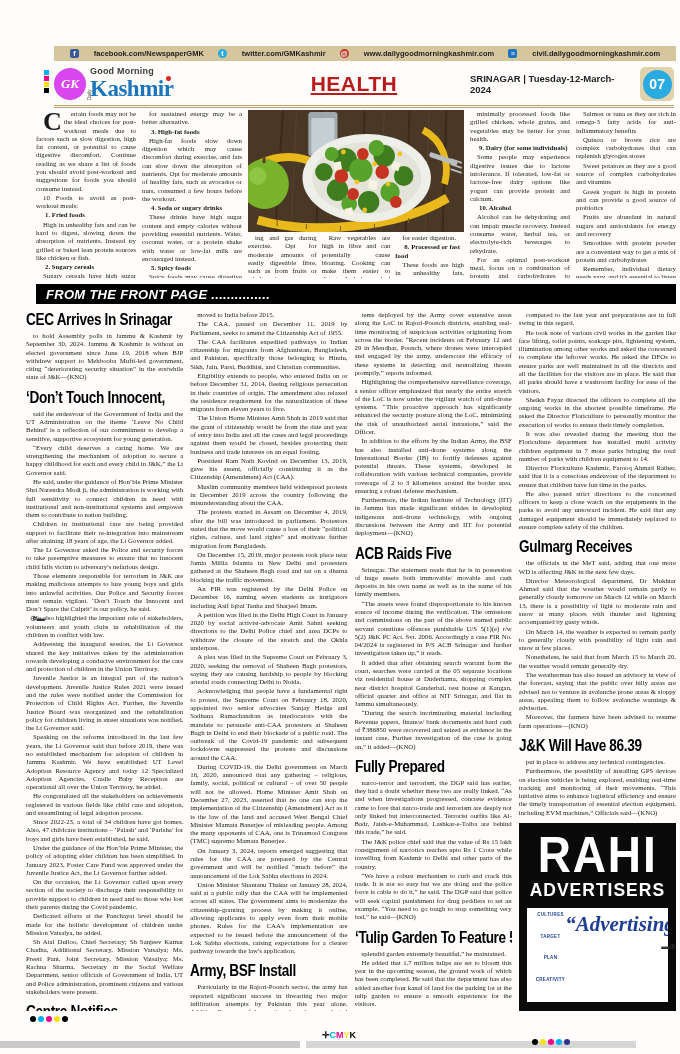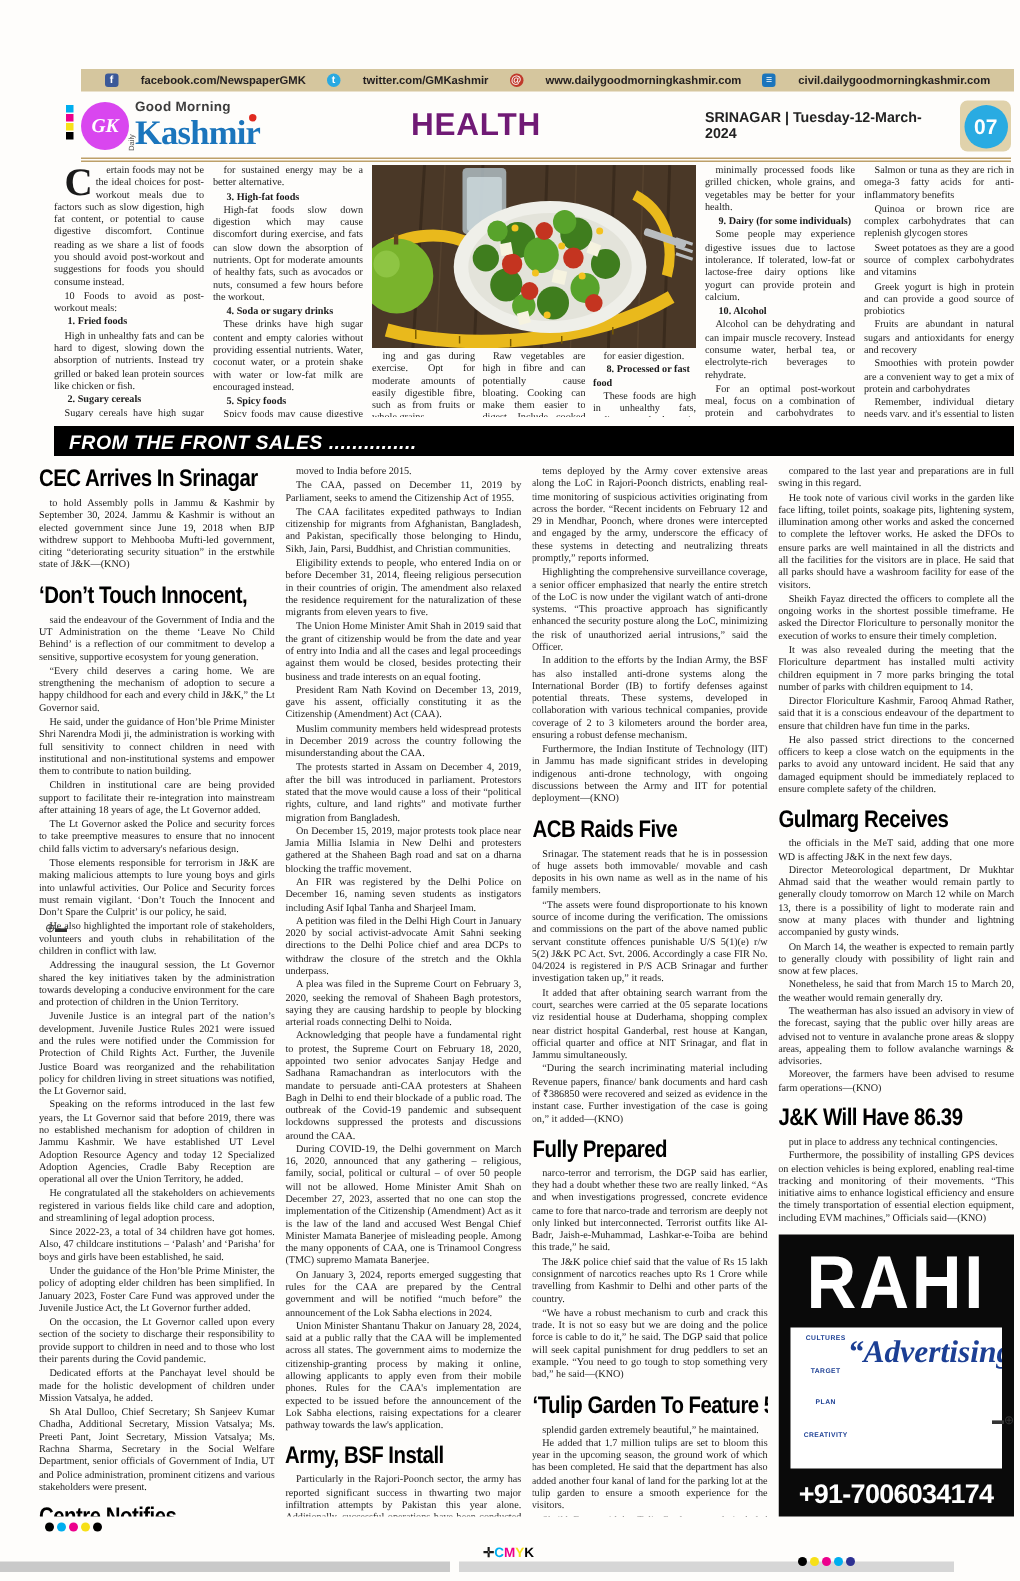--- a/index.html
+++ b/index.html
@@ -31,22 +31,22 @@
             border-bottom:3px double #bda069;padding-bottom:2px;}
   .logo-wrap{display:flex;align-items:center;gap:4px;width:220px;}
   .gk-circle{width:32px;height:32px;border-radius:50%;background:#d946ef;color:#fff;
              font:italic bold 13px "Liberation Serif",serif;display:flex;align-items:center;justify-content:center;}
   .brand{position:relative;line-height:1;}
   .brand-tag{font:600 9px "Liberation Sans",sans-serif;color:#3d3d3d;letter-spacing:.2px;}
   .brand-title{font:bold 23px "Liberation Serif",serif;color:#1b75bc;letter-spacing:-.5px;}
   .brand-daily{position:absolute;left:-7px;bottom:4px;font:5px "Liberation Sans",sans-serif;
                color:#555;transform:rotate(-90deg);}
   .red-dot{position:absolute;left:76px;top:10px;width:5px;height:5px;border-radius:50%;background:#e02a20;}
-  .section-title{flex:1;font:900 21px "Liberation Sans",sans-serif;
-                 letter-spacing:.5px;color:#701a75;}
+  .section-title{flex:1;text-align:center;font:900 21px "Liberation Sans",sans-serif;
+                 letter-spacing:.5px;color:#b91c1c;text-decoration:underline;}
   .mast-right{display:flex;align-items:center;gap:6px;width:240px;justify-content:flex-end;}
   .dateline{font:bold 9.5px "Liberation Sans",sans-serif;color:#222;margin-left:36px;}
   .page-badge{width:34px;height:34px;background:#e0d2ab;border-radius:5px;display:flex;
               align-items:center;justify-content:center;}
   .page-num{width:29px;height:29px;border-radius:50%;background:#29abe2;color:#fff;
             font:bold 14px "Liberation Sans",sans-serif;display:flex;align-items:center;justify-content:center;}
   
   .lead-headline-wrap{margin:6px 0 5px 36px;height:28px;overflow:visible;}
   .lead-headline{font:900 24px "Liberation Sans",sans-serif;letter-spacing:-1px;white-space:nowrap;
                  transform:scaleX(.88);transform-origin:left center;color:#000;}
@@ -267,21 +267,21 @@
         <p>Quinoa or brown rice are complex carbohydrates that can replenish glycogen stores</p>
         <p>Sweet potatoes as they are a good source of complex carbohydrates and vitamins</p>
         <p>Greek yogurt is high in protein and can provide a good source of probiotics</p>
         <p>Fruits are abundant in natural sugars and antioxidants for energy and recovery</p>
         <p>Smoothies with protein powder are a convenient way to get a mix of protein and carbohydrates</p>
         <p>Remember, individual dietary needs vary, and it's essential to listen to your body. Consult with a nutritionist or healthcare professional for personalised advice based on your specific goals and dietary requirements.</p>
       </div>
   </div>
 
   <div class="banner">
-    <span>FROM THE FRONT SALES ...............</span>
+    <span>FROM THE FRONT PAGE ...............</span>
   </div>
 
   <div class="bottom-cols">
 
     <div class="bcol">
       <h2 class="art-head first-head">CEC Arrives In Srinagar</h2>
       <div>
           <p>to hold Assembly polls in Jammu &amp; Kashmir by September 30, 2024. Jammu &amp; Kashmir is without an elected government since June 19, 2018 when BJP withdrew support to Mehbooba Mufti-led government, citing “deteriorating security situation” in the erstwhile state of J&amp;K—(KNO)</p>
         </div>
       <h2 class="art-head">‘Don’t Touch Innocent,</h2>
@@ -379,20 +379,21 @@
           <p>Moreover, the farmers have been advised to resume farm operations—(KNO)</p>
         </div>
       <h2 class="art-head">J&amp;K Will Have 86.39</h2>
       <div>
           <p>put in place to address any technical contingencies.</p>
           <p>Furthermore, the possibility of installing GPS devices on election vehicles is being explored, enabling real-time tracking and monitoring of their movements. “This initiative aims to enhance logistical efficiency and ensure the timely transportation of essential election equipment, including EVM machines,” Officials said—(KNO)</p>
         </div>
 
       <div class="ad">
         <div class="ad-title">RAHI</div>
+        <div class="ad-sub">ADVERTISERS</div>
         <div class="ad-panel">
           <div class="ad-doodles">
               <p>CULTURES</p>
               <p>TARGET</p>
               <p>PLAN</p>
               <p>CREATIVITY</p>
             </div>
           <div class="ad-word">“Advertising”</div>
           <div class="ad-doodles">
               <p>MARKETING</p>

